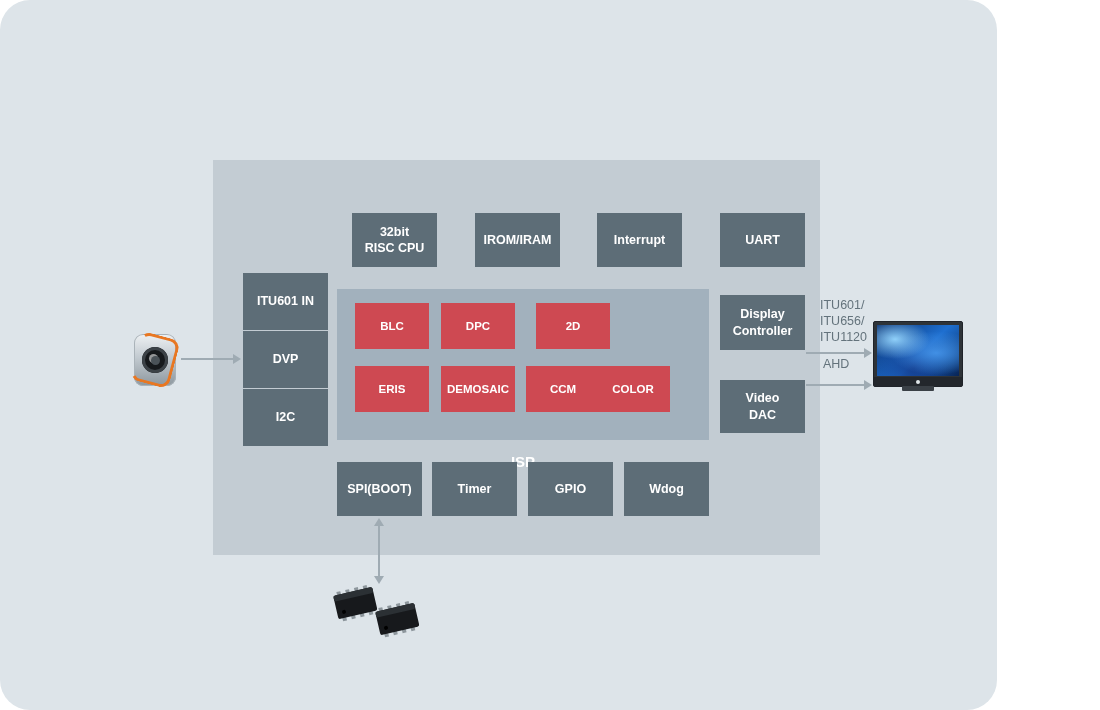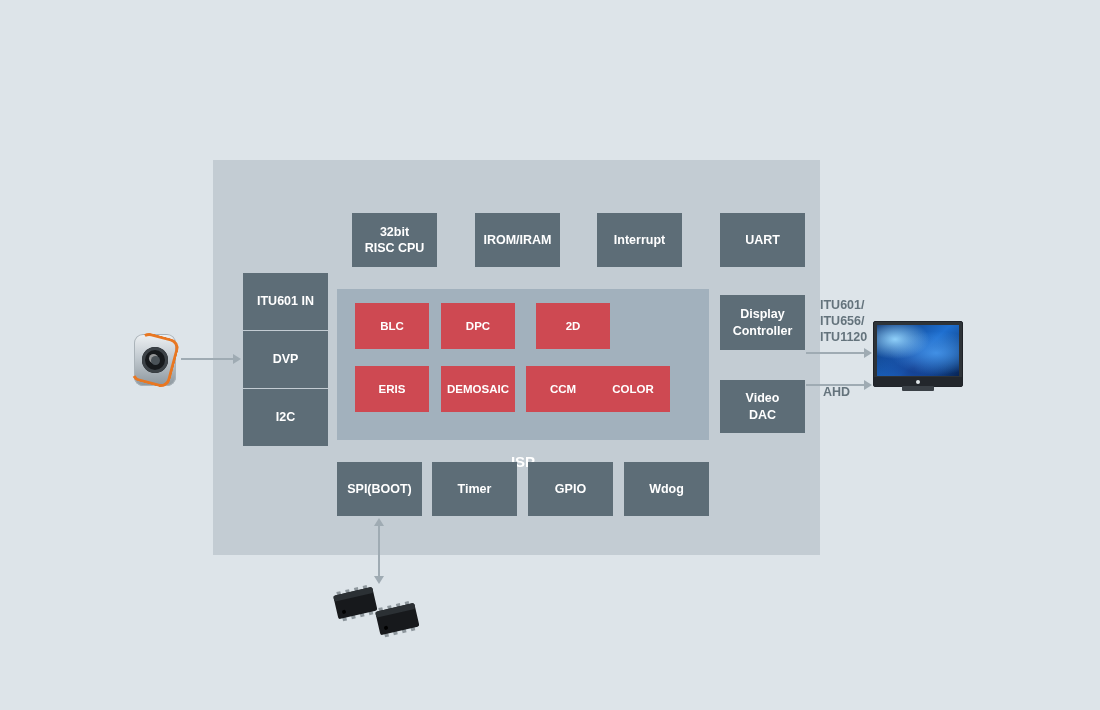--- a/index.html
+++ b/index.html
@@ -1,19 +1,20 @@
 <!DOCTYPE html>
 <html><head>
 <meta charset="utf-8">
 <style>
   html,body { margin:0; padding:0; }
   .stage {
-    position:relative; width:1100px; height:710px;
+    position:relative; width:997px; height:710px;
     background:#dde4e9; overflow:hidden;
     font-family:"Liberation Sans","DejaVu Sans",sans-serif;
+    border-radius:30px;
   }
   .panel {
     position:absolute; left:213px; top:160px; width:607px; height:395px;
     background:#c3ccd3;
   }
   .blk {
     position:absolute; background:#5d6d77; color:#ffffff;
     font-weight:bold; font-size:12.5px; line-height:1.3;
     display:flex; align-items:center; justify-content:center;
     text-align:center; white-space:pre-line;
@@ -21,21 +22,21 @@
   .isp-box {
     position:absolute; left:337px; top:289px; width:372px; height:151px;
     background:#a2b1bd;
   }
   .red { background:#ce4952; font-size:11.5px;text-align:center; }
   .isp-label {
     position:absolute; left:337px; top:417px; width:372px;
     color:#ffffff; font-weight:bold; font-size:15px; text-align:center;margin-top:36px;
   }
   .note {
-    position:absolute; color:#64737c; font-weight:bold; font-size:12.5px;
+    position:absolute; color:#64737c; font-weight:normal; font-size:12.5px;
     line-height:1.28; white-space:pre-line;
   }
   
   .harrow { position:absolute; height:2px; background:#9fabb3; }
   .harrow::after {
     content:""; position:absolute; right:-8px; top:-4px;
     border-left:8px solid #9fabb3;
     border-top:5px solid transparent; border-bottom:5px solid transparent;
   }
   
@@ -134,21 +135,21 @@
     <div class="cam-lens">
       <div class="cam-pupil"></div>
     </div>
   </div>
   <div class="harrow" style="left:181px;top:358px;width:52px"></div>
 
   <div class="note" style="left:820px;top:297px">ITU601/
 ITU656/
 ITU1120</div>
   <div class="harrow" style="left:806px;top:352px;width:58px"></div>
-  <div class="note" style="left:823px;top:384px">AHD</div>
+  <div class="note" style="left:823px;top:356px">AHD</div>
   <div class="harrow" style="left:806px;top:384px;width:58px"></div>
 
   <div class="monitor">
     <div class="mon-screen"></div>
     <div class="mon-bar">
       <div class="mon-dot"></div>
     </div>
     <div class="mon-stand"></div>
   </div>
 

